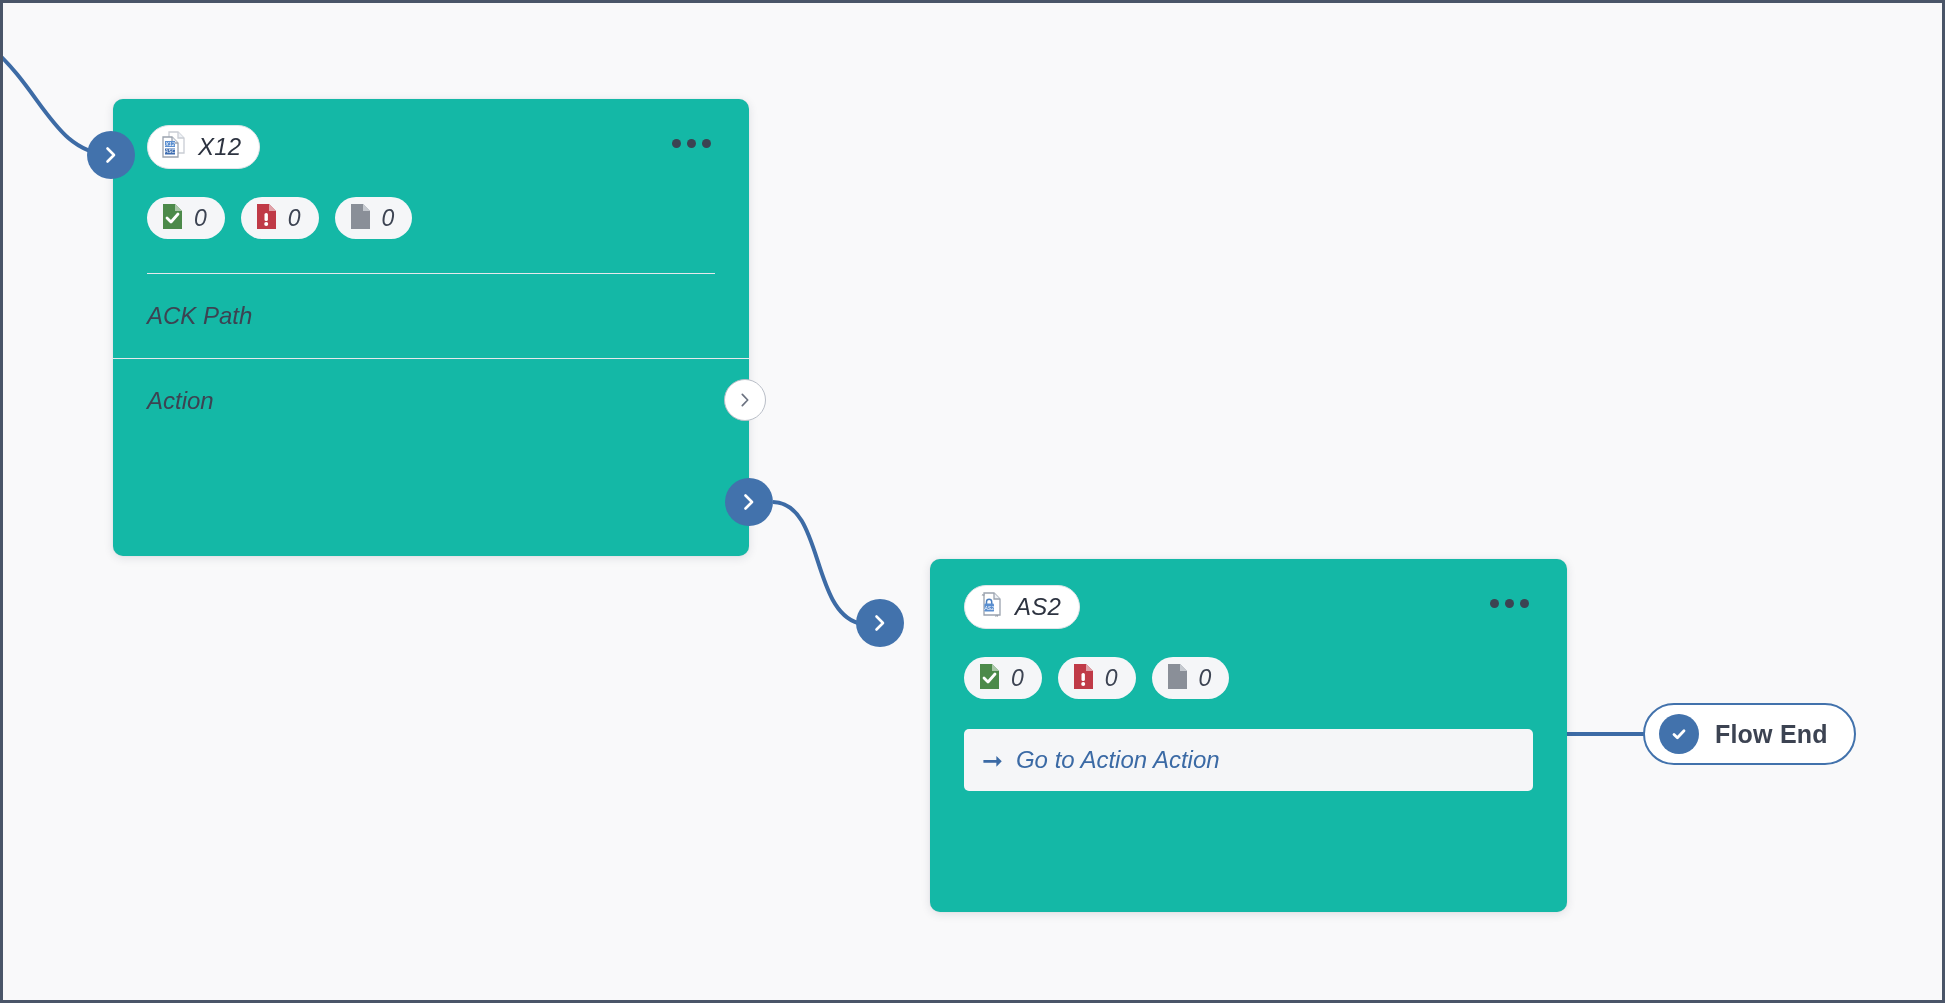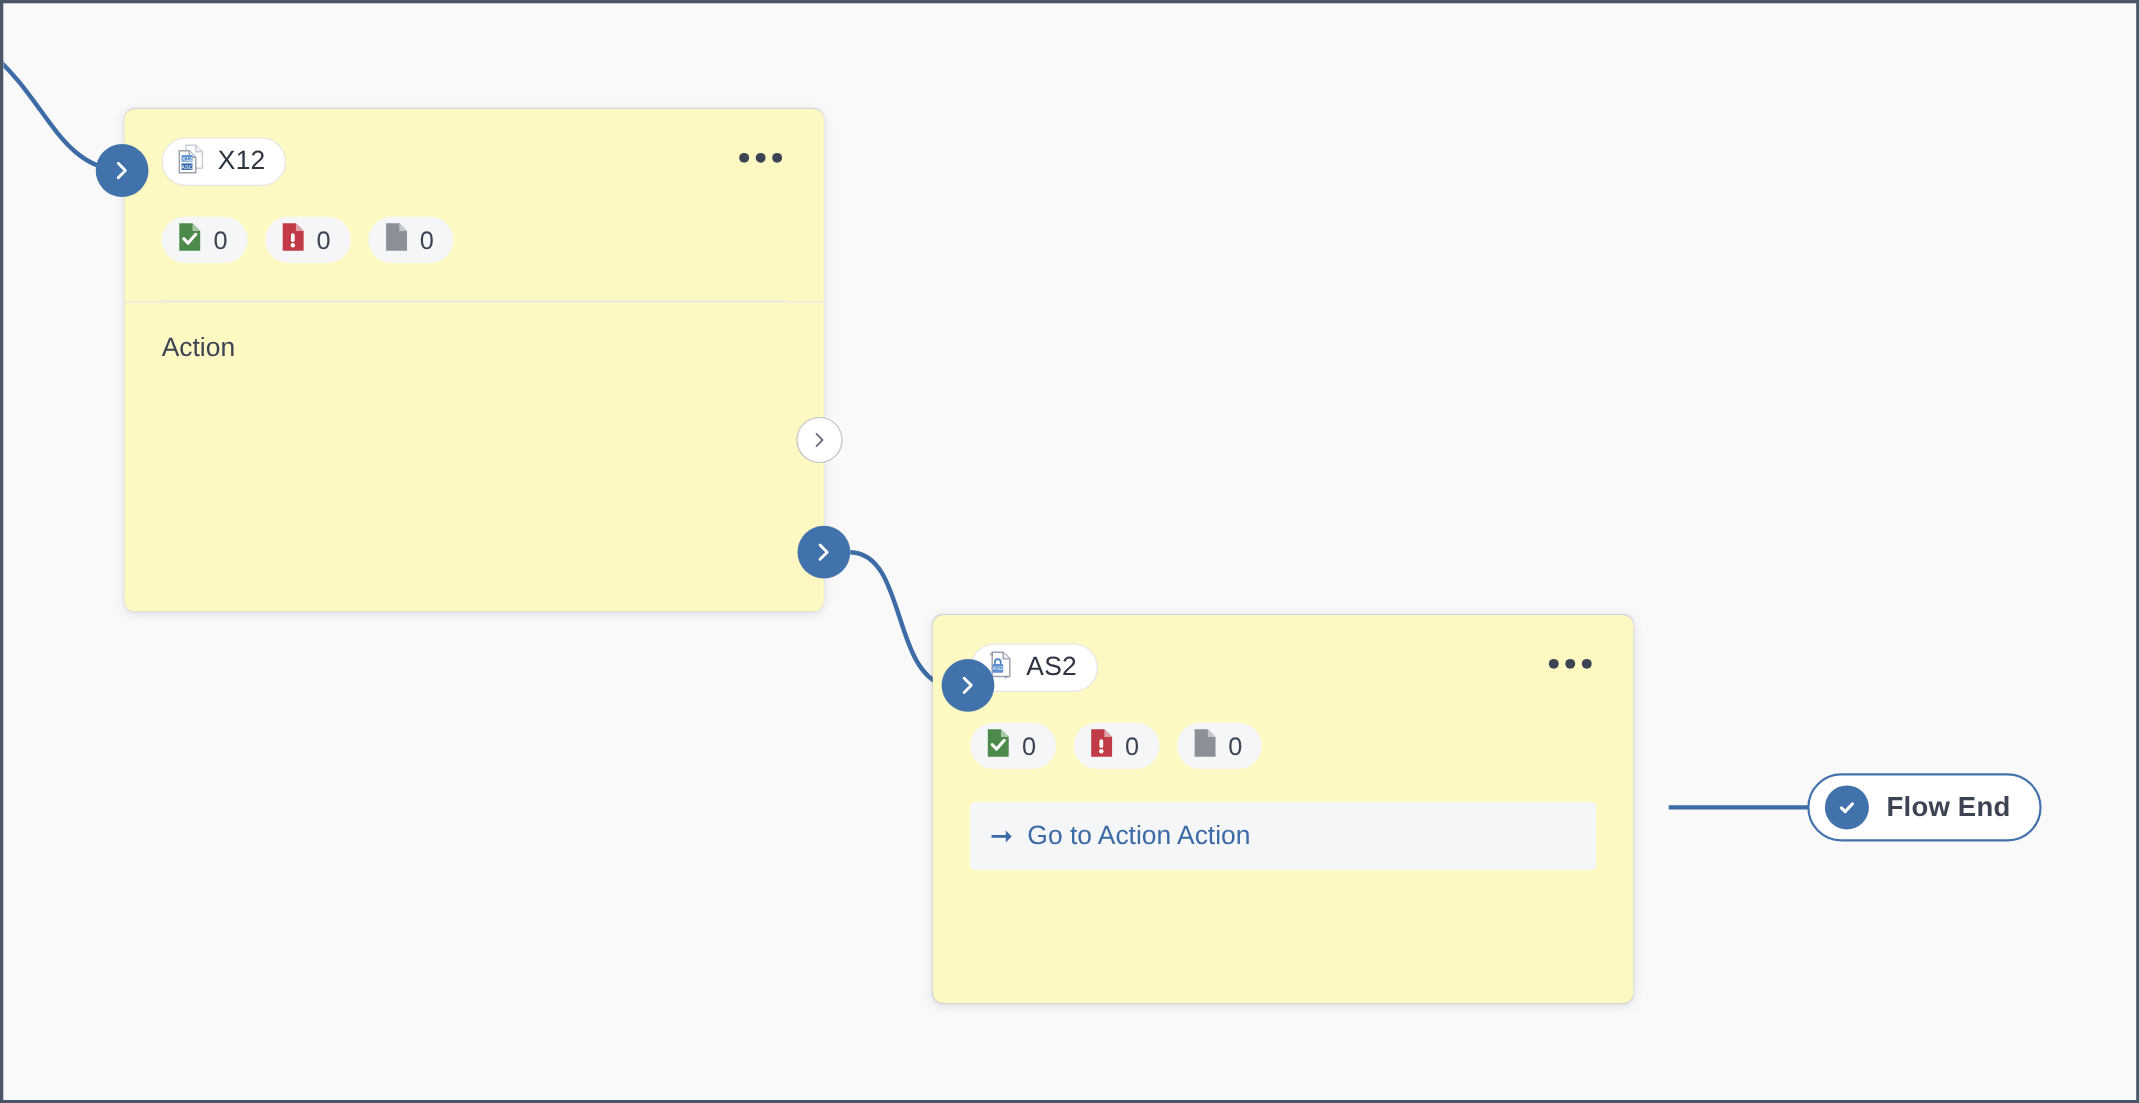--- a/index.html
+++ b/index.html
@@ -29,35 +29,36 @@
     position: absolute;
     left: 0; top: 0;
     width: 1945px; height: 1003px;
     pointer-events: none;
     z-index: 1;
   }
 
   
   .node-card {
     position: absolute;
-    background: #fef9c3;
+    background: #14b8a6;
     border-radius: 10px;
     box-shadow: 0 2px 10px rgba(40,50,70,0.13), 0 0 1px rgba(40,50,70,0.18);
     z-index: 3;
+    font-style: italic;
   }
 
   #card-x12 {
     left: 110px;
     top: 96px;
     width: 636px;
     height: 457px;
   }
 
   #card-as2 {
-    left: 845px;
+    left: 927px;
     top: 556px;
     width: 637px;
     height: 353px;
   }
 
   .card-body {
     padding: 26px 34px 0 34px;
   }
 
   
@@ -307,20 +308,23 @@
             </svg>
           </span>
           <span class="stat-num">0</span>
         </div>
 
       </div>
 
       <div class="sep"></div>
     </div>
 
+    <div class="port-row" style="border-top:none;">
+      <span class="port-label">ACK Path</span>
+    </div>
 
     <div class="port-row">
       <span class="port-label">Action</span>
     </div>
   </div>
 
   <div class="node-card" id="card-as2">
     <div class="card-body">
 
       <div class="chip-row">

